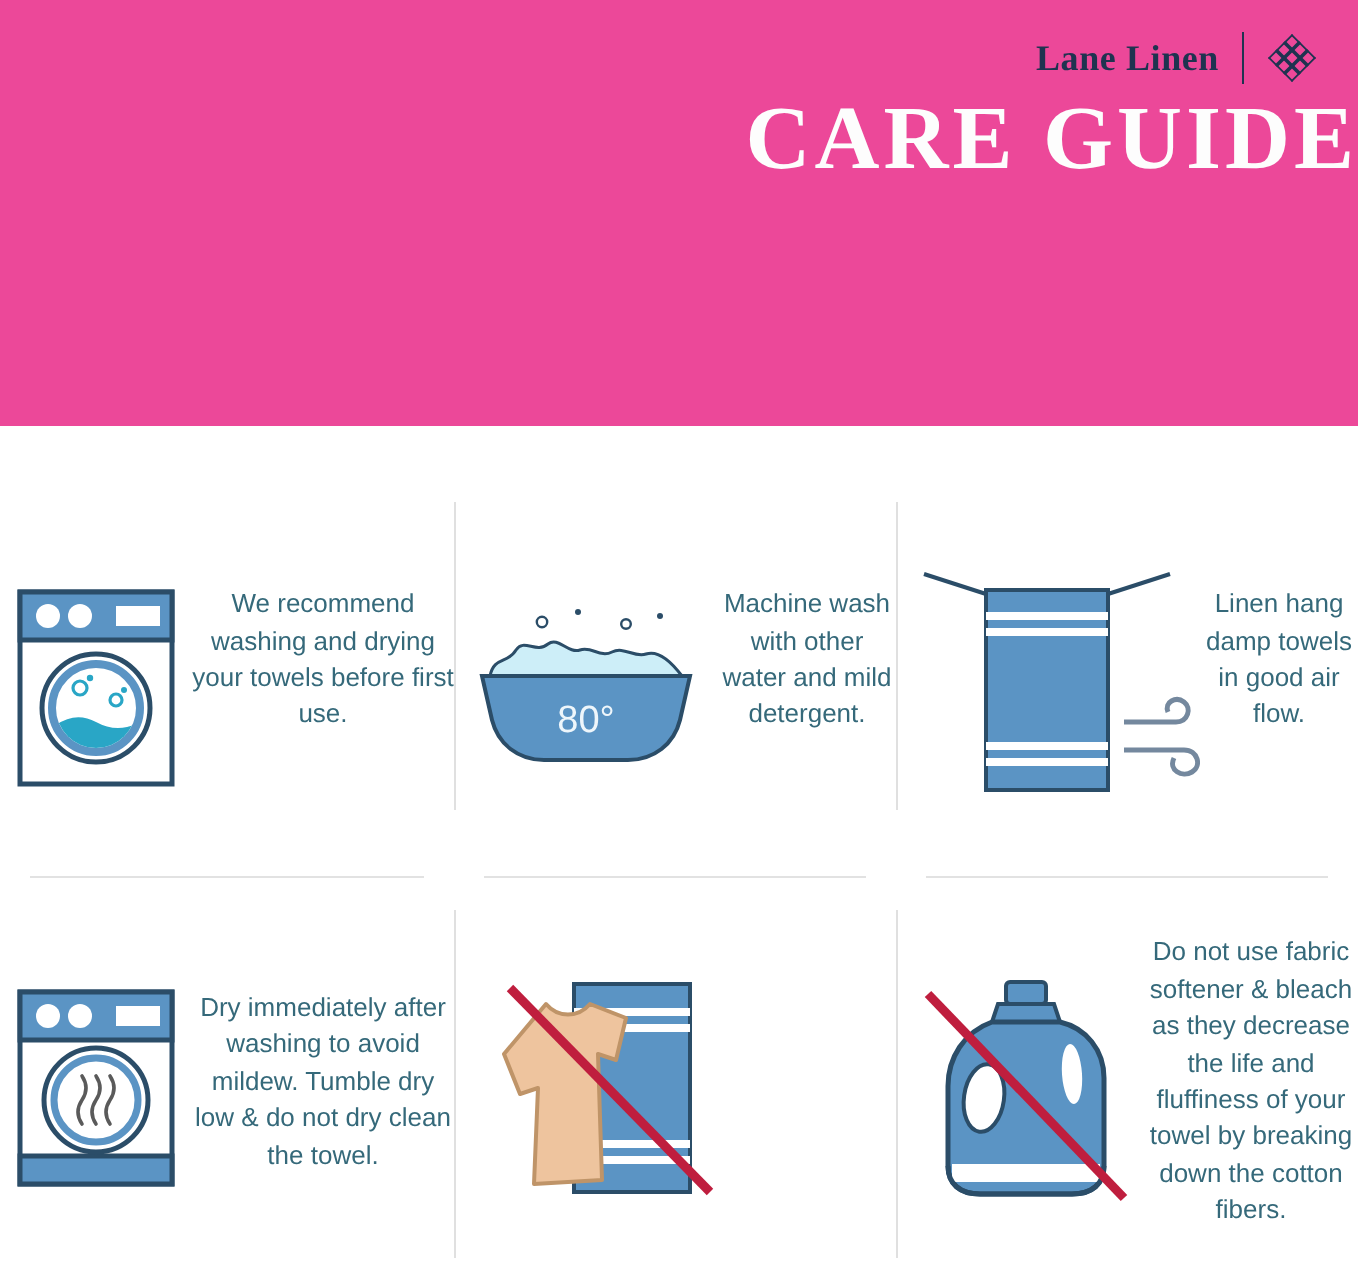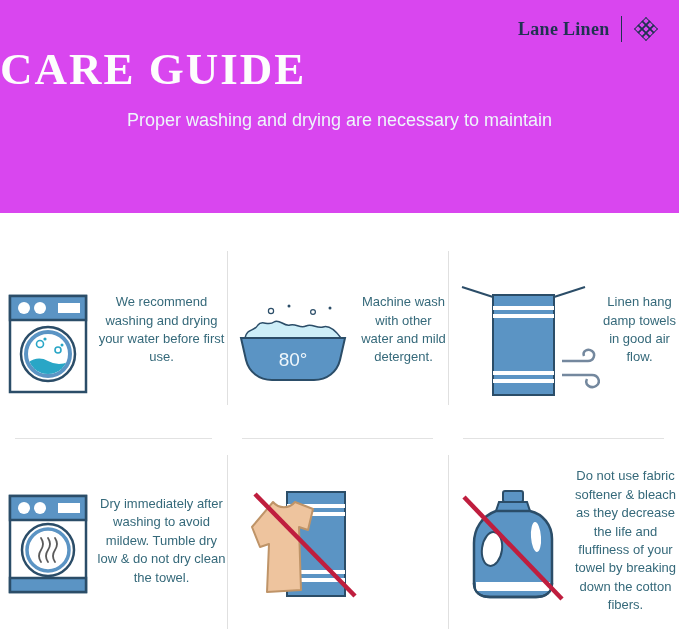--- a/index.html
+++ b/index.html
@@ -2,26 +2,26 @@
 <html><head>
 <meta charset="utf-8">
 <style>
   html,body { margin:0; padding:0; background:#ffffff; }
   .page {
     width:679px; height:635px; background:#ffffff; overflow:hidden;
     font-family:"Liberation Sans", sans-serif; position:relative;
     margin:0 auto;
   }
   
-  .header { height:213px; background:#d946ef; }
+  .header { height:213px; background:#ec4899; }
   .logo-row { display:flex; justify-content:flex-end; align-items:center; gap:11px; padding:15px 20px 0 0; height:28px; }
   .logo-text { font-family:"Liberation Serif", serif; font-weight:700; font-size:18px; color:#1f3350; letter-spacing:.3px; }
   .logo-divider { width:1.5px; height:26px; background:#1f3350; }
   .title {
-    text-align:left; font-family:"Liberation Serif", serif; font-weight:700;
+    text-align:right; font-family:"Liberation Serif", serif; font-weight:700;
     font-size:45px; letter-spacing:2px; color:#fdfdfd; margin-top:3px; line-height:1.05;
   }
   .subtitle { text-align:center; font-size:18px; line-height:28px; color:#eef6fb; margin-top:13px; }
   
   .grid { display:grid; grid-template-columns:227px 221px 231px; grid-template-rows:226px 196px; }
   .cell { position:relative; display:flex; flex-direction:row; align-items:center; }
   .c2::before, .c3::before { content:""; position:absolute; left:-0.5px; width:1px; background:#e0e0e0; }
   .r1.c2::before, .r1.c3::before { top:38px; bottom:34px; }
   .r2.c2::before, .r2.c3::before { top:16px; bottom:6px; }
   .r1::after { content:""; position:absolute; left:15px; right:15px; bottom:0; height:1px; background:#e2e2e2; }
@@ -51,21 +51,20 @@
             </defs>
           <g clip-path="url(#diam)" stroke="#1f3350" stroke-width="1.8" fill="none">
             <path d="M-4,8 L18,30 M0,4 L22,26 M4,0 L26,22 M8,-4 L30,18"></path>
             <path d="M18,-4 L-4,18 M22,0 L0,22 M26,4 L4,26 M30,8 L8,30"></path>
           </g>
         </svg>
       </span>
     </div>
     <div class="title">CARE GUIDE</div>
     <div class="subtitle">
-      <div>Proper washing and drying are necessary to maintain</div>
     </div>
   </div>
 
   <div class="grid">
 
     <div class="cell r1 c1">
       <div class="icon-box">
         <svg width="96" height="104" viewBox="0 0 96 104">
           <defs>
               <clipPath id="washclip">
@@ -79,21 +78,21 @@
           <rect x="58" y="11" width="22" height="10" fill="#ffffff"></rect>
           <circle cx="48" cy="62" r="27" fill="#ffffff" stroke="#2b4d68" stroke-width="2.5"></circle>
           <circle cx="48" cy="62" r="22" fill="#ffffff" stroke="#5b94c4" stroke-width="4"></circle>
           <path clip-path="url(#washclip)" d="M26,72 Q37,63 48,69 Q59,75 70,69 L70,84 L26,84 Z" fill="#29a6c6"></path>
           <circle cx="40" cy="52" r="3.5" fill="none" stroke="#29a6c6" stroke-width="1.6"></circle>
           <circle cx="45" cy="47" r="1.6" fill="#29a6c6"></circle>
           <circle cx="58" cy="58" r="3" fill="none" stroke="#29a6c6" stroke-width="1.6"></circle>
           <circle cx="62" cy="53" r="1.5" fill="#29a6c6"></circle>
         </svg>
       </div>
-      <div class="caption">We recommend washing and drying your water before first use.</div>
+      <div class="caption">We recommend washing and drying your towels before first use.</div>
     </div>
 
     <div class="cell r1 c2">
       <div class="icon-box">
         <svg width="132" height="88" viewBox="0 0 132 88">
           <circle cx="44" cy="11" r="2.6" fill="none" stroke="#2b4d68" stroke-width="1.2"></circle>
           <circle cx="62" cy="6" r="1.5" fill="#2b4d68"></circle>
           <circle cx="86" cy="12" r="2.4" fill="none" stroke="#2b4d68" stroke-width="1.2"></circle>
           <circle cx="103" cy="8" r="1.5" fill="#2b4d68"></circle>
           <path d="M18,38 C20,28 27,32 31,25 C35,19 41,27 47,22 C52,18 57,27 63,25 C69,23 73,29 79,26 C85,23 90,29 96,27 C102,25 108,30 114,38 Z" fill="#cdeef8" stroke="#2b4d68" stroke-width="1.5"></path>

